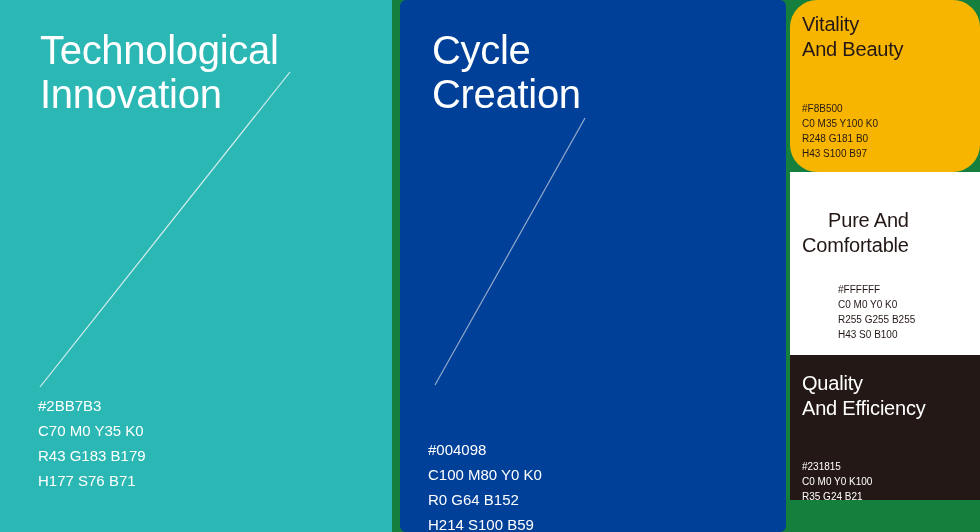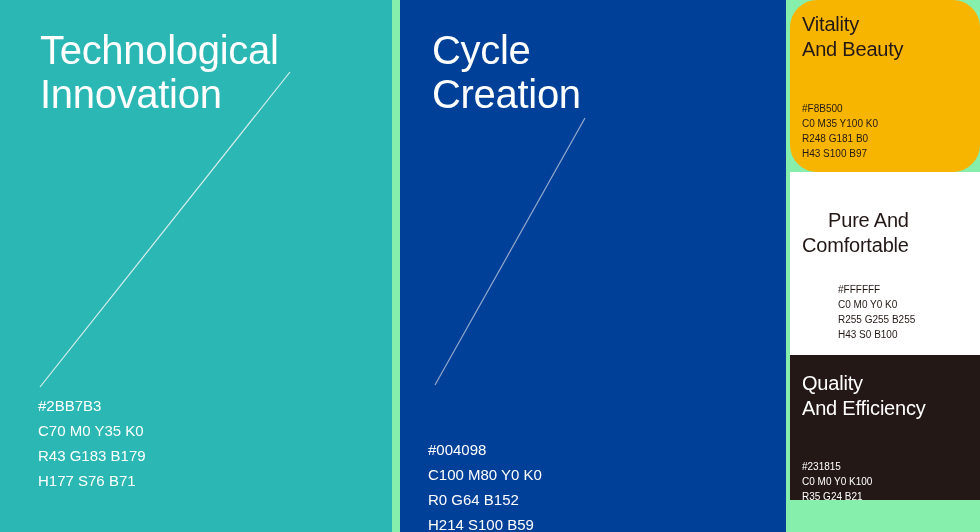--- a/index.html
+++ b/index.html
@@ -10,21 +10,21 @@
     width: 980px;
     height: 532px;
     background: #ffffff;
     font-family: "Liberation Sans", sans-serif;
     overflow: hidden;
   }
   .board {
     position: relative;
     width: 980px;
     height: 532px;
-    background: #86efac;
+    background: #15803d;
     text-decoration: underline;
   }
 
   
   .panel {
     position: absolute;
     overflow: hidden;
   }
   .panel-teal {
     left: 0;
@@ -32,20 +32,21 @@
     width: 392px;
     height: 532px;
     background: #2BB7B3;
   }
   .panel-blue {
     left: 400px;
     top: 0;
     width: 386px;
     height: 532px;
     background: #004098;
+    border-radius: 6px;
   }
 
   .panel-title {
     position: absolute;
     color: #ffffff;
     font-size: 40px;
     line-height: 44px;
     font-weight: 400;
     letter-spacing: -0.3px;
     white-space: pre-line;

